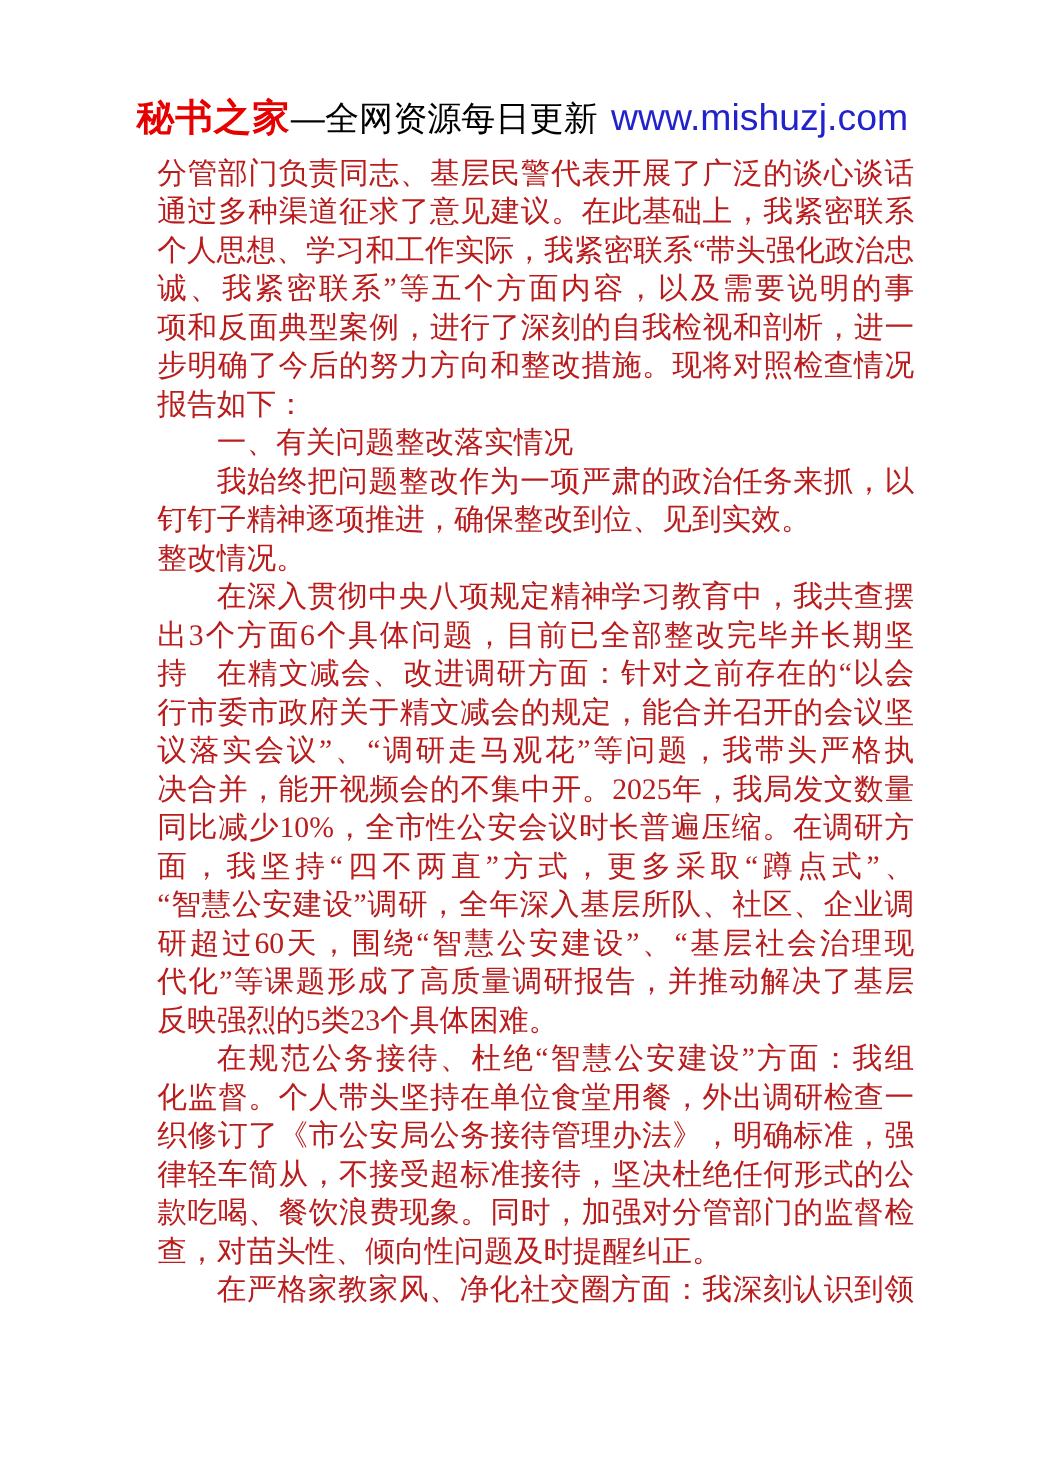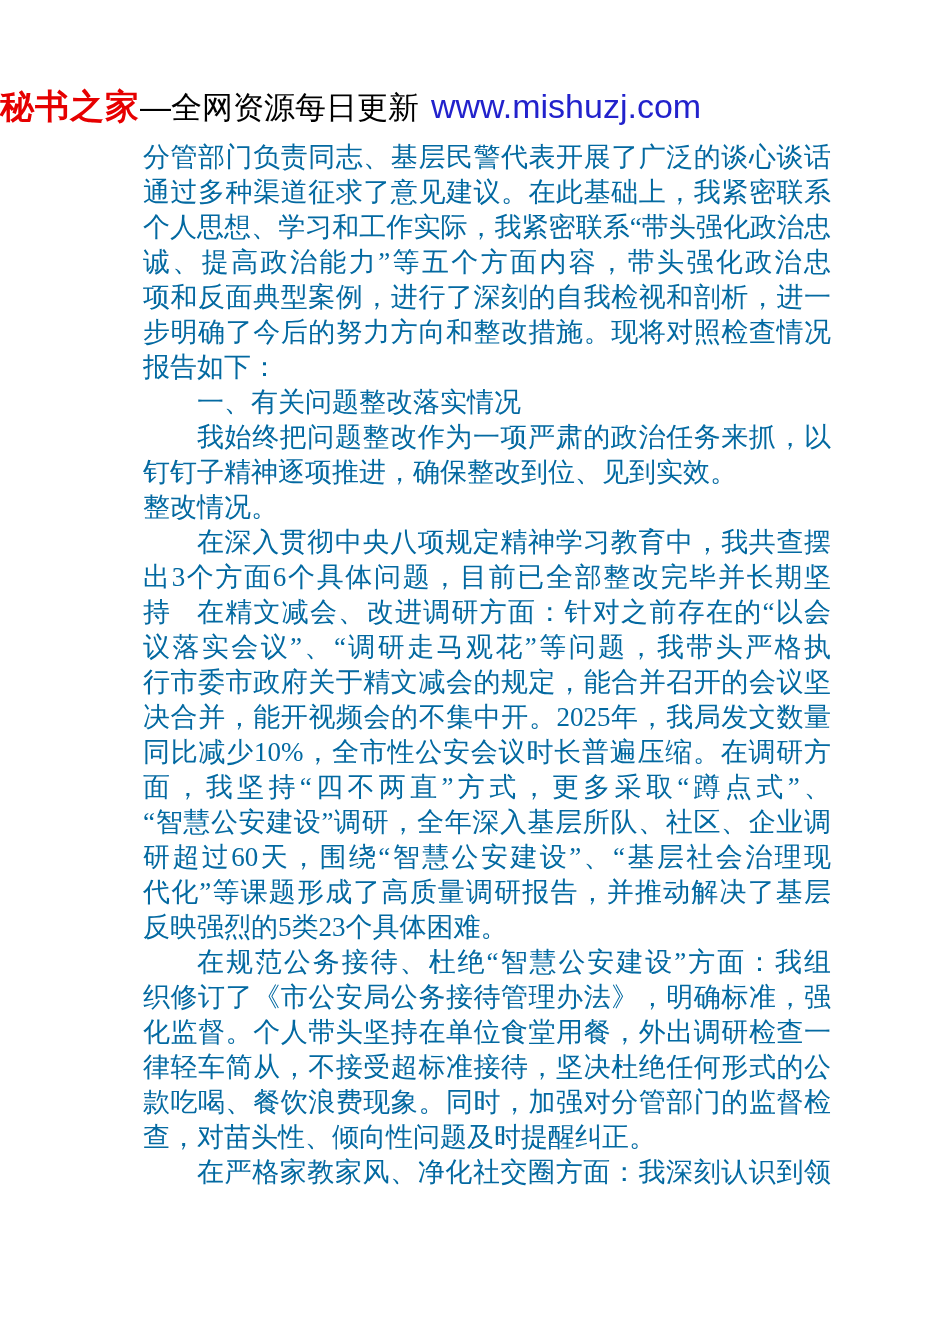--- a/index.html
+++ b/index.html
@@ -17,20 +17,21 @@
     width: 950px;
     height: 1344px;
     background: #ffffff;
     font-family: "Liberation Serif", "DejaVu Serif", serif;
   }
   .site-header {
     position: absolute;
     top: 84px;
     left: 0;
     width: 100%;
+    text-align: center;
     white-space: nowrap;
     font-family: "Liberation Sans", "DejaVu Sans", sans-serif;
   }
   .site-name {
     font-size: 34px;
     font-weight: bold;
     letter-spacing: 1px;
   }
   .site-sep {
     font-size: 31px;
@@ -53,21 +54,21 @@
     left: 143px;
     width: 688px;
     color: #000000;
   }
   .line {
     font-size: 27px;
     line-height: 35px;
     height: 35px;
     text-align: justify;
     white-space: nowrap;
-    color: #0369a1;
+    color: #b91c1c;
     font-family: Liberation Serif, serif;
   }
   .line.fill {
     white-space: normal;
     text-align: justify;
     text-align-last: justify;
   }
   .line.indent {
     text-indent: 54px;
   }
@@ -79,42 +80,42 @@
 
   <div class="site-header">
     <span class="site-name" style="color: rgb(230, 0, 0);">秘书之家</span><span class="site-sep">—</span><span class="site-tagline">全网资源每日更新</span><a href="#" class="site-url" style="color: rgb(34, 34, 204);">www.mishuzj.com</a>
   </div>
 
   <div class="document-body">
 
   <div class="line fill">分管部门负责同志、基层民警代表开展了广泛的谈心谈话</div>
       <div class="line fill">通过多种渠道征求了意见建议。在此基础上，我紧密联系</div>
       <div class="line fill">个人思想、学习和工作实际，我紧密联系“带头强化政治忠</div>
-      <div class="line fill">诚、提高政治能力”等五个方面内容，带头强化政治忠</div>
+      <div class="line fill">诚、我紧密联系”等五个方面内容，以及需要说明的事</div>
       <div class="line fill">项和反面典型案例，进行了深刻的自我检视和剖析，进一</div>
       <div class="line fill">步明确了今后的努力方向和整改措施。现将对照检查情况</div>
       <div class="line">报告如下：</div>
       <div class="line indent">一、有关问题整改落实情况</div>
       <div class="line indent fill">我始终把问题整改作为一项严肃的政治任务来抓，以</div>
       <div class="line">钉钉子精神逐项推进，确保整改到位、见到实效。</div>
       <div class="line">整改情况。</div>
       <div class="line indent fill">在深入贯彻中央八项规定精神学习教育中，我共查摆</div>
       <div class="line fill">出3个方面6个具体问题，目前已全部整改完毕并长期坚持。</div>
       <div class="line indent fill">在精文减会、改进调研方面：针对之前存在的“以会</div>
+      <div class="line fill">行市委市政府关于精文减会的规定，能合并召开的会议坚</div>
       <div class="line fill">议落实会议”、“调研走马观花”等问题，我带头严格执</div>
-      <div class="line fill">行市委市政府关于精文减会的规定，能合并召开的会议坚</div>
       <div class="line fill">决合并，能开视频会的不集中开。2025年，我局发文数量</div>
       <div class="line fill">同比减少10%，全市性公安会议时长普遍压缩。在调研方</div>
       <div class="line fill">面，我坚持“四不两直”方式，更多采取“蹲点式”、</div>
       <div class="line fill">“智慧公安建设”调研，全年深入基层所队、社区、企业调</div>
       <div class="line fill">研超过60天，围绕“智慧公安建设”、“基层社会治理现</div>
       <div class="line fill">代化”等课题形成了高质量调研报告，并推动解决了基层</div>
       <div class="line">反映强烈的5类23个具体困难。</div>
       <div class="line indent fill">在规范公务接待、杜绝“智慧公安建设”方面：我组</div>
+      <div class="line fill">化监督。个人带头坚持在单位食堂用餐，外出调研检查一</div>
       <div class="line fill">织修订了《市公安局公务接待管理办法》，明确标准，强</div>
-      <div class="line fill">化监督。个人带头坚持在单位食堂用餐，外出调研检查一</div>
       <div class="line fill">律轻车简从，不接受超标准接待，坚决杜绝任何形式的公</div>
       <div class="line fill">款吃喝、餐饮浪费现象。同时，加强对分管部门的监督检</div>
       <div class="line">查，对苗头性、倾向性问题及时提醒纠正。</div>
       <div class="line indent fill">在严格家教家风、净化社交圈方面：我深刻认识到领</div>
     </div>
 
 </div>
 
 </body></html>

